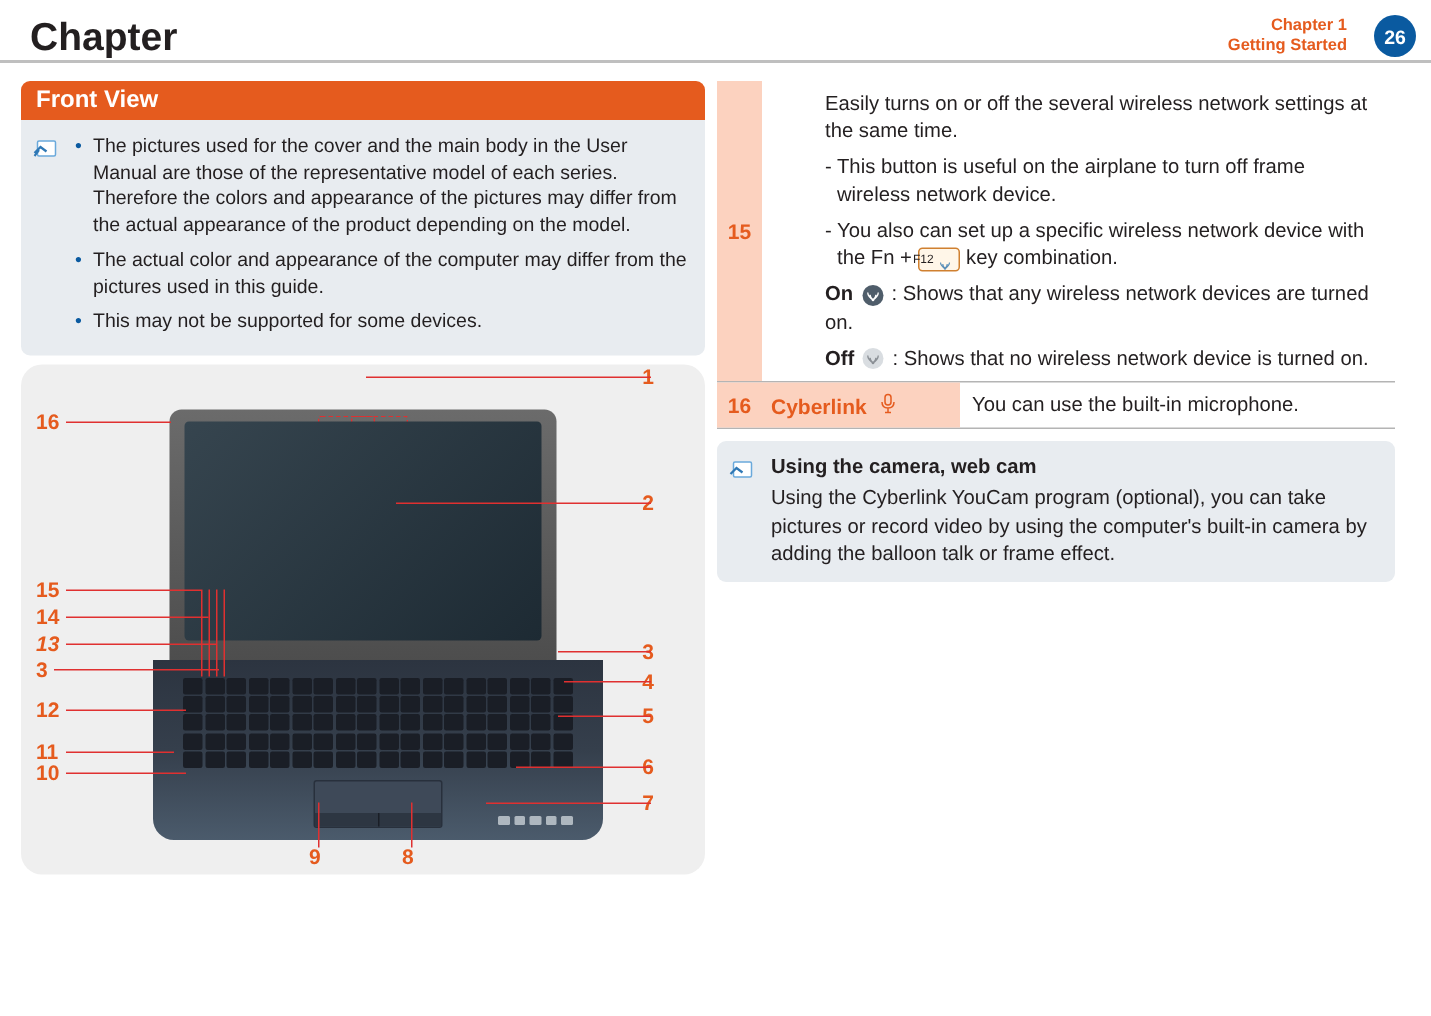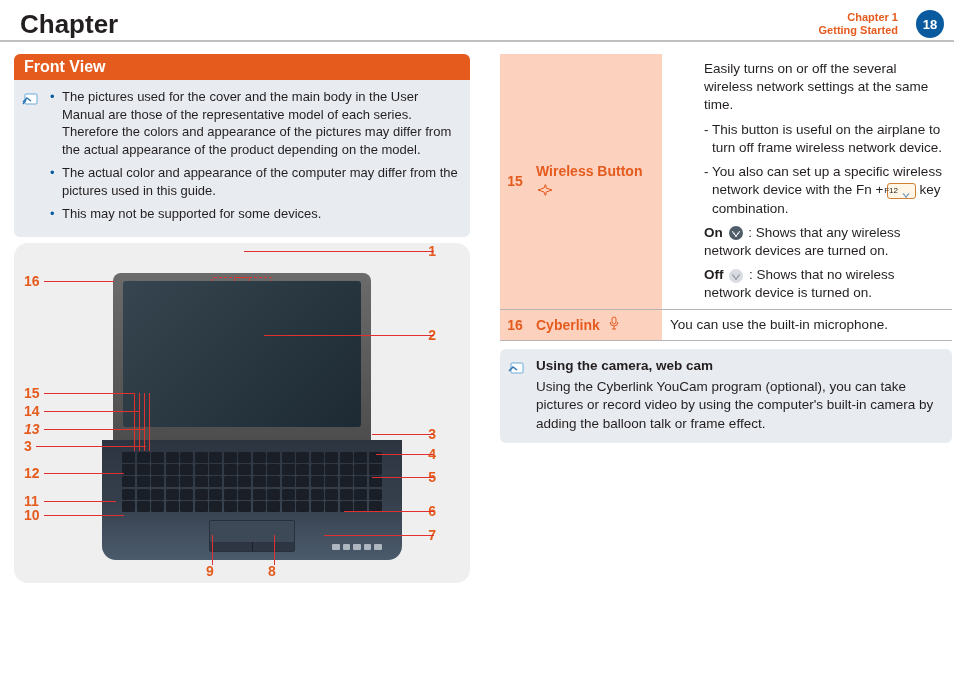--- a/index.html
+++ b/index.html
@@ -40,21 +40,21 @@
     border-radius: 50%;
     color: #fff;
     display: flex; align-items: center;
     justify-content: center;
     font-size: 13px;
     font-weight: bold;
   }
   .content {
     display: flex;
     padding: 12px 14px 0 14px;
-    gap: 30px;
+    gap: 8px;
   }
   .col-left {
     width: 456px;
     flex-shrink: 0;
   }
   .col-right {
     width: 452px;
     flex-shrink: 0;
   }
   .section-bar {
@@ -245,21 +245,21 @@
 </style>
 </head>
 <body>
 
 <div class="header">
   <div class="title">Chapter</div>
   <div class="chapter-block">
     <div>Chapter 1</div>
     <div>Getting Started</div>
   </div>
-  <div class="page-num">18</div>
+  <div class="page-num">26</div>
 </div>
 
 <div class="content">
 
   <div class="col-left">
     <div class="section-bar">Front View</div>
 
     <div class="note-box">
       <span class="note-icon-wrap">
         <svg width="22" height="22" viewBox="0 0 22 22">
@@ -433,28 +433,20 @@
       <div class="line v" style="top:150px; left:125px; height:58px;"></div>
       <div class="line v" style="top:150px; left:130px; height:58px;"></div>
       <div class="line v" style="top:150px; left:135px; height:58px;"></div>
     </div>
   </div>
 
   <div class="col-right">
     <div class="right-table">
       <div class="trow">
         <div class="c-num">15</div>
-        <div class="c-label">
-          <span>Wireless Button</span>
-          <span class="sub-icon">
-            <svg width="18" height="14" viewBox="0 0 18 14">
-                <path d="M2 7 L8 5 L9 2 L10 2 L10 5 L16 7 L10 9 L10 12 L9 12 L8 9 Z" fill="none" stroke="#e55b1e" stroke-width="1"></path>
-              </svg>
-          </span>
-        </div>
         <div class="c-desc">
           <p>Easily turns on or off the several wireless network settings at the same time.</p>
           <p class="indent">- This button is useful on the airplane to turn off frame wireless network device.</p>
           <p class="indent">
             <span>- You also can set up a specific wireless network device with the Fn + </span>
             <span class="inline-key"><sup>F12</sup>
               <svg width="10" height="8" viewBox="0 0 10 8" style="vertical-align:-1px">
                   <path d="M5 7 Q2 5 2 3 M5 7 Q8 5 8 3 M5 7 Q3.5 5.5 3.5 4 M5 7 Q6.5 5.5 6.5 4" stroke="#5a8fb8" stroke-width="0.8" fill="none"></path>
                   <circle cx="5" cy="7" r="0.8" fill="#5a8fb8"></circle>
                 </svg>

